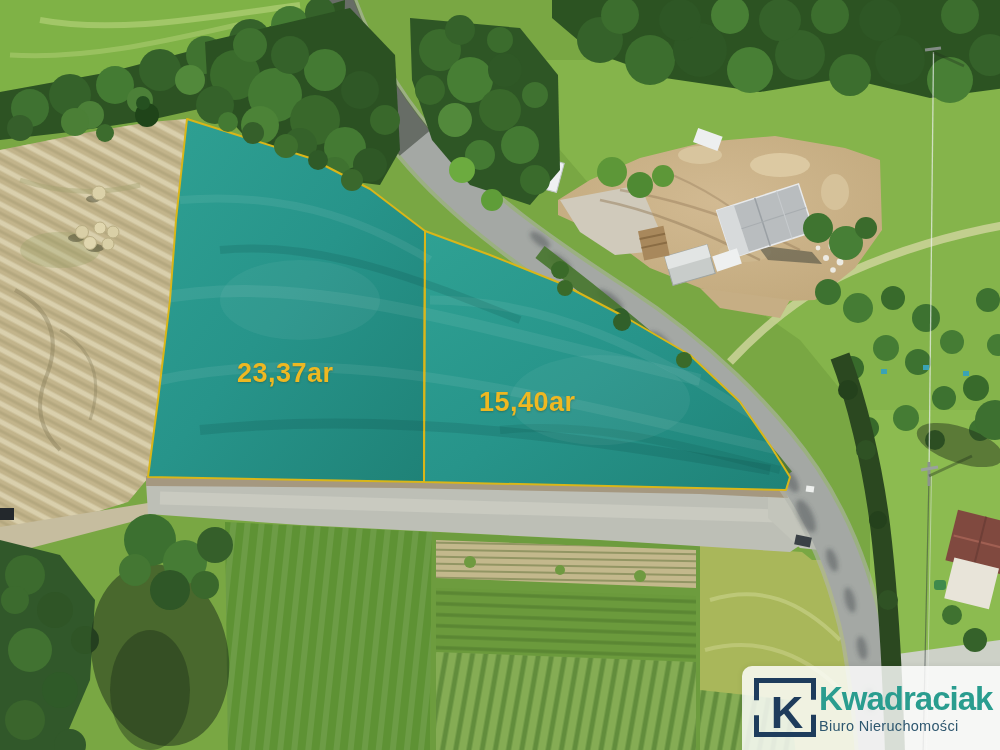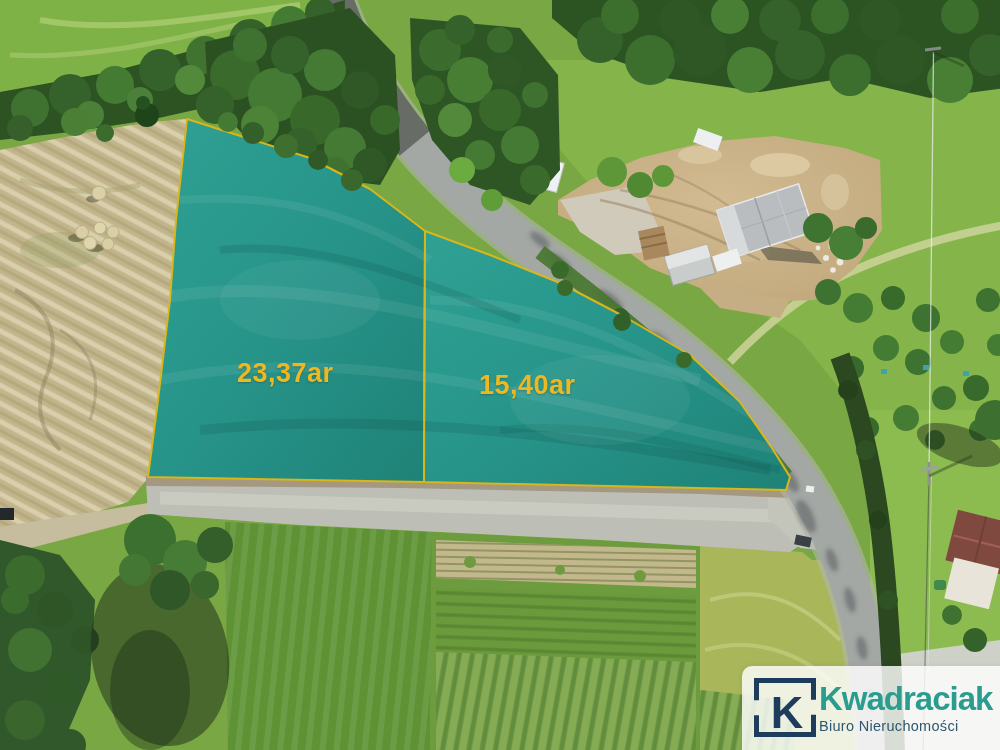--- a/index.html
+++ b/index.html
@@ -8,21 +8,21 @@
     font-family:"Liberation Sans", sans-serif;
     background:#79a743;
   }
   #scene{position:absolute;left:0;top:0;width:1000px;height:750px;display:block;}
   .area-label{
     position:absolute;font-weight:700;font-size:27px;letter-spacing:0.5px;
     color:#eeb822;text-shadow:0 1px 2px rgba(30,60,40,.35);
     white-space:nowrap;pointer-events:none;
   }
   #label-left{left:237px;top:358px;}
-  #label-right{left:479px;top:370px;}
+  #label-right{left:479px;top:387px;}
   .logo-box{
     position:absolute;left:742px;top:666px;width:268px;height:94px;
     background:rgba(255,255,255,0.82);
     border-radius:10px 0 0 0;
     box-shadow:0 0 6px rgba(0,0,0,0.08);
   }
   .logo-mark{
     position:absolute;left:12px;top:12px;width:62px;height:59px;
   }
   .logo-mark svg{position:absolute;left:0;top:0;}

